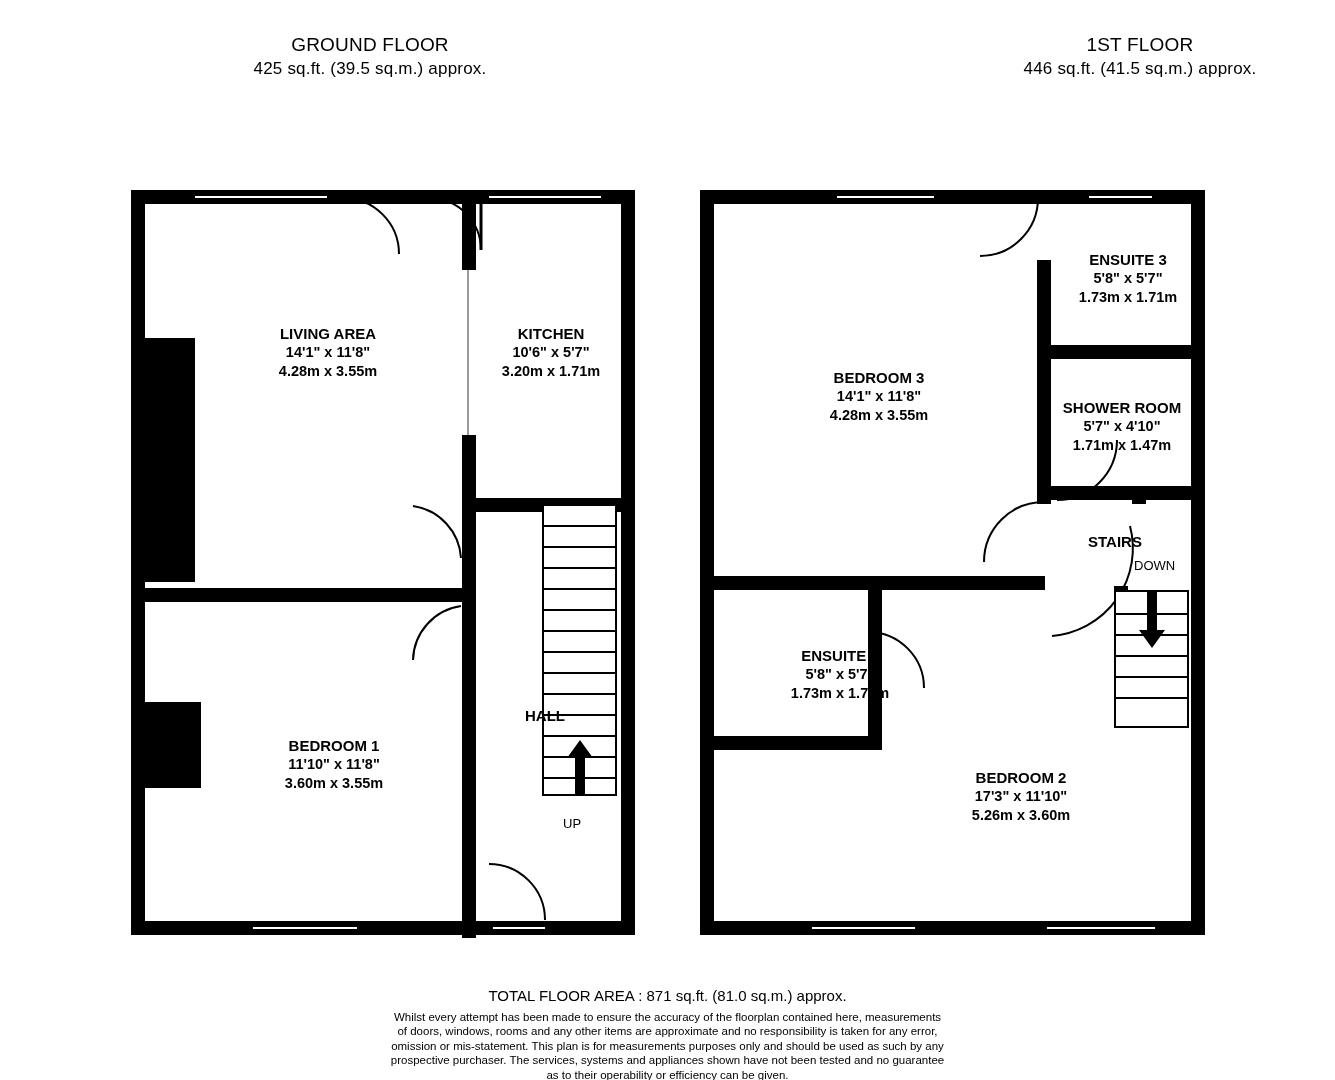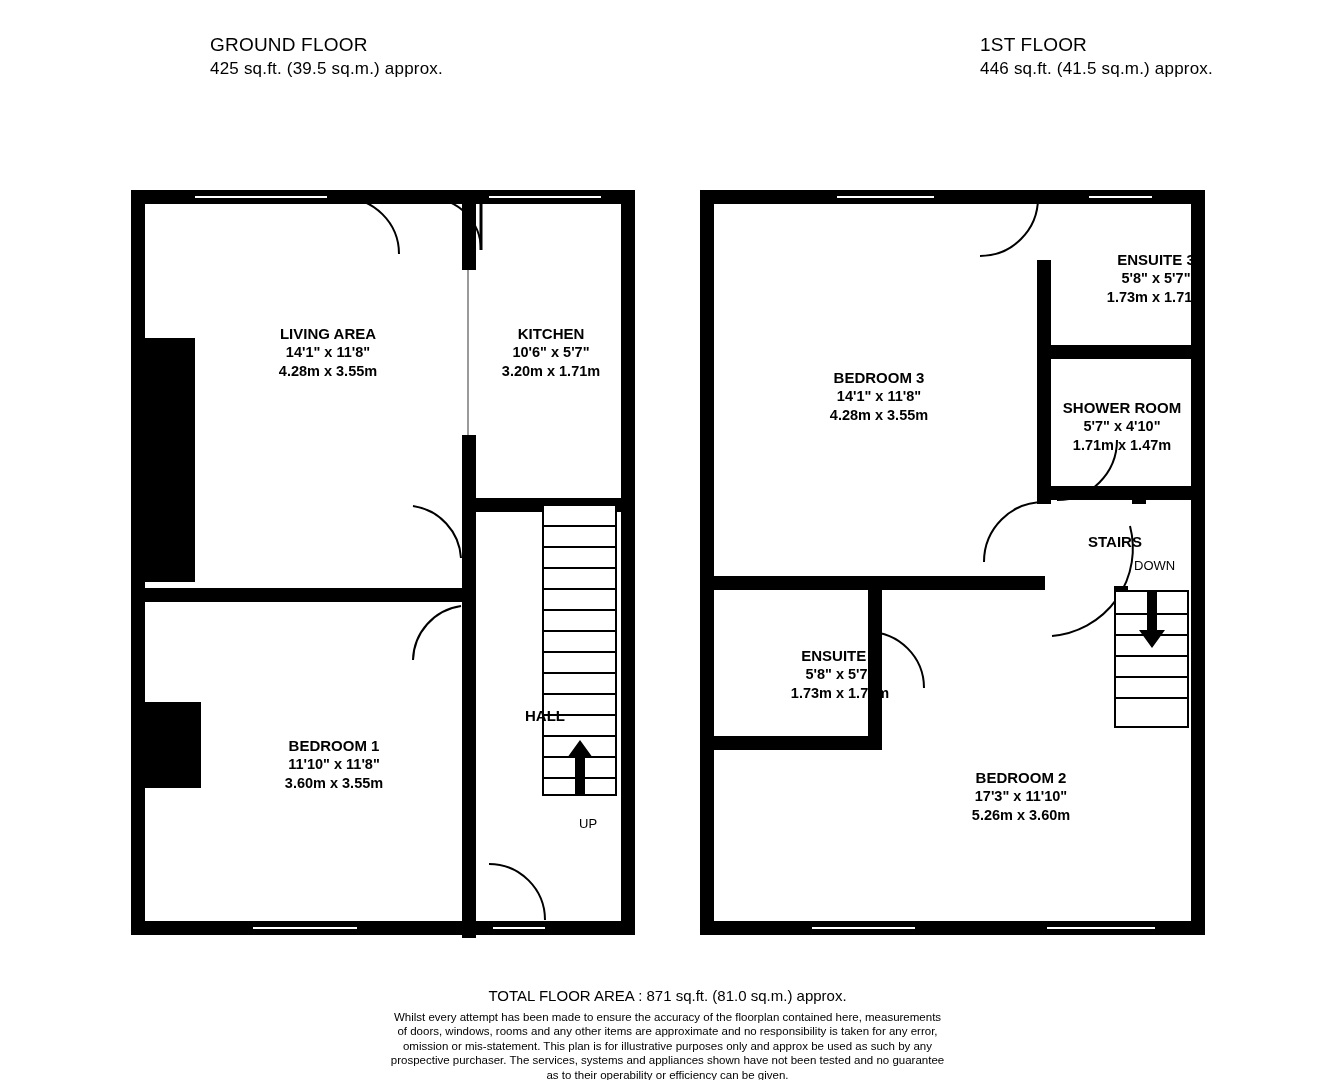--- a/index.html
+++ b/index.html
@@ -18,21 +18,21 @@
   .stage {
     position: absolute;
     left: 0; top: 0;
     width: 1335px;
     height: 1080px;
   }
   .abs { position: absolute; }
 
   
   .floor-title {
-    text-align: left;
+    text-align: center;
     font-size: 19px;
     line-height: 24px;
     letter-spacing: 0.2px;
   }
   .floor-title .sub {
     font-size: 17px;
     line-height: 23px;
   }
 
   
@@ -204,21 +204,21 @@
     </div>
 
     <div class="abs room-label" style="left:74px; top:546px; width:258px;">
       <div>BEDROOM 1</div>
       <div class="dim">11'10"  x 11'8"</div>
       <div class="dim">3.60m  x 3.55m</div>
     </div>
 
     <div class="abs plain-label" style="left:394px; top:517px;">HALL</div>
 
-    <div class="abs" style="left:432px; top:626px; font-size:13px;margin-left:16px;">UP</div>
+    <div class="abs" style="left:432px; top:626px; font-size:13px;">UP</div>
   </div>
 
   <div class="abs" style="left:700px; top:190px; width:505px; height:745px;">
 
     <div class="abs wall" style="left:0; top:0; width:14px; height:745px;"></div>
     <div class="abs wall" style="left:491px; top:0; width:14px; height:745px;"></div>
     <div class="abs wall" style="left:0; top:0; width:505px; height:14px;"></div>
     <div class="abs wall" style="left:0; top:731px; width:505px; height:14px;"></div>
 
     <div class="abs window-h" style="left:137px; top:0; width:97px; height:14px;"></div>
@@ -267,21 +267,21 @@
       <div class="stair-line" style="top:42px;"></div>
       <div class="stair-line" style="top:63px;"></div>
       <div class="stair-line" style="top:84px;"></div>
       <div class="stair-line" style="top:105px;"></div>
     </div>
 
     <svg class="abs" style="left:435px; top:402px; width:34px; height:56px;">
       <polygon points="17,56 30,38 22,38 22,0 12,0 12,38 4,38" fill="#000"></polygon>
     </svg>
 
-    <div class="abs room-label" style="left:352px; top:60px; width:152px;margin-left:28px;">
+    <div class="abs room-label" style="left:352px; top:60px; width:152px;">
       <div>ENSUITE 3</div>
       <div class="dim">5'8"  x 5'7"</div>
       <div class="dim">1.73m  x 1.71m</div>
     </div>
 
     <div class="abs room-label" style="left:50px; top:178px; width:258px;">
       <div>BEDROOM 3</div>
       <div class="dim">14'1"  x 11'8"</div>
       <div class="dim">4.28m  x 3.55m</div>
     </div>
@@ -306,19 +306,19 @@
 
     <div class="abs plain-label" style="left:388px; top:343px;">STAIRS</div>
     <div class="abs small-caps-label" style="left:434px; top:368px;">DOWN</div>
   </div>
 
   <div class="abs total-area" style="left:0; top:986px; width:1335px;">TOTAL FLOOR AREA : 871 sq.ft. (81.0 sq.m.) approx.</div>
 
   <div class="abs disclaimer" style="left:0; top:1010px; width:1335px;">
     <div>Whilst every attempt has been made to ensure the accuracy of the floorplan contained here, measurements</div>
     <div>of doors, windows, rooms and any other items are approximate and no responsibility is taken for any error,</div>
-    <div>omission or mis-statement. This plan is for illustrative purposes only and approx be used as such by any</div>
+    <div>omission or mis-statement. This plan is for measurements purposes only and should be used as such by any</div>
     <div>prospective purchaser. The services, systems and appliances shown have not been tested and no guarantee</div>
     <div>as to their operability or efficiency can be given.</div>
 
   </div>
 
 </div>
 
 </body></html>

